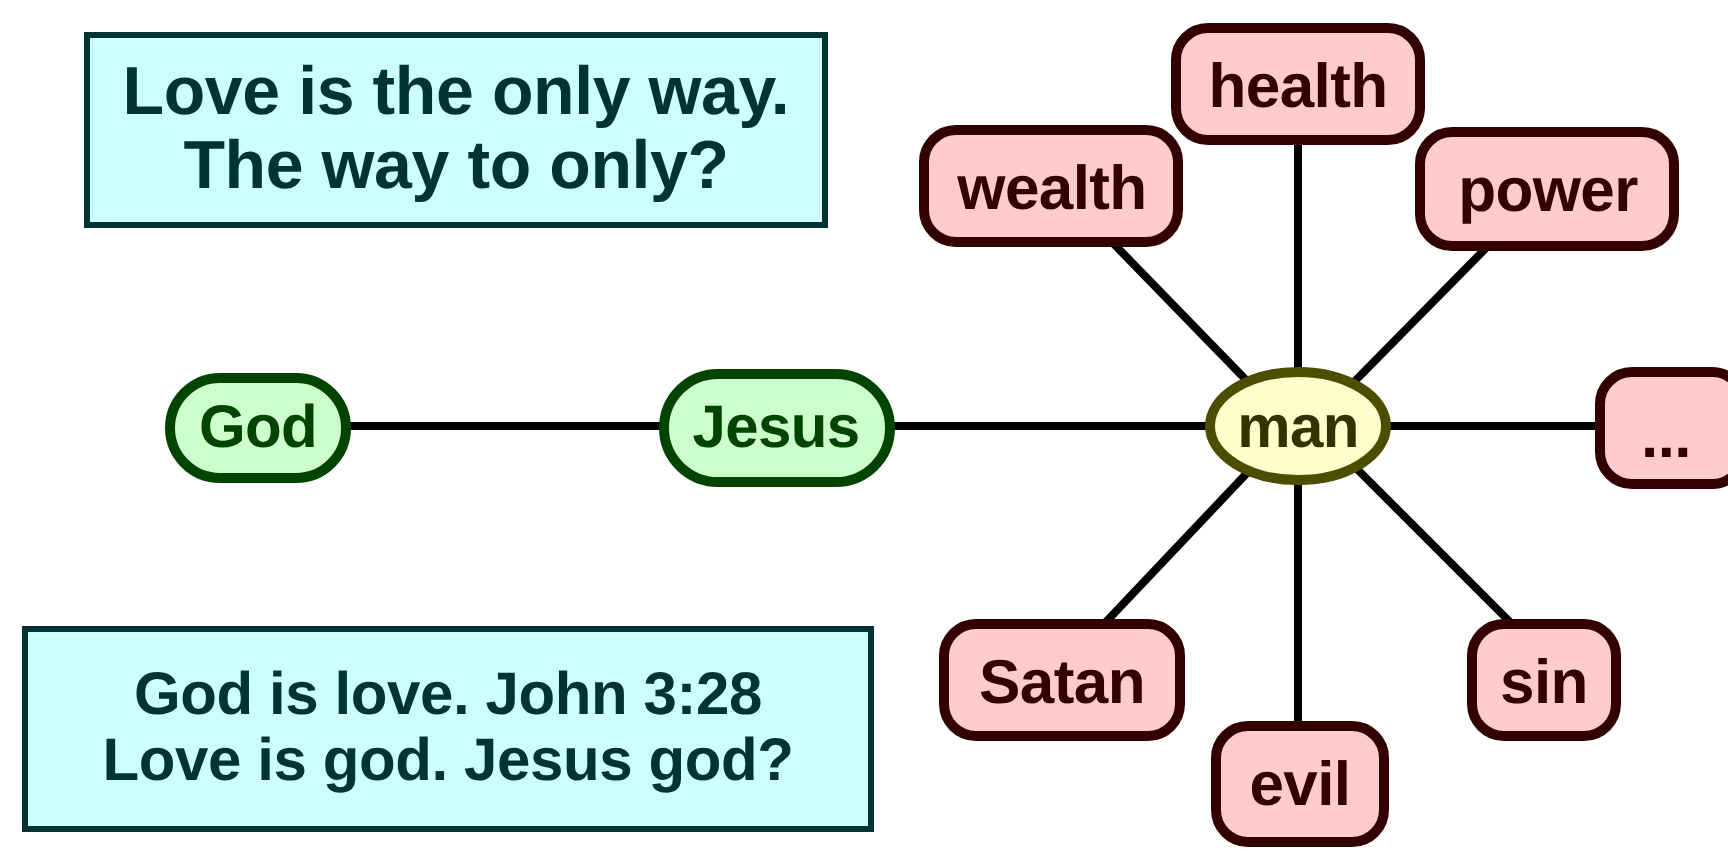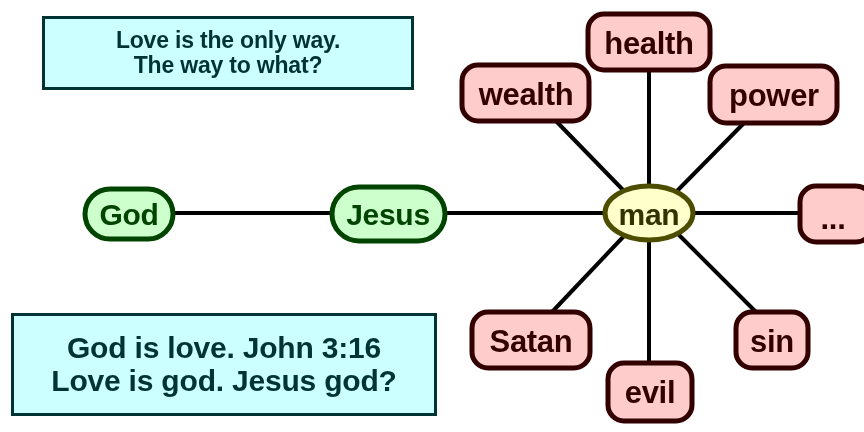--- a/index.html
+++ b/index.html
@@ -31,22 +31,22 @@
     font-weight: bold;
     display: flex;
     flex-direction: column;
     align-items: center;
     justify-content: center;
     line-height: 1.08;
     letter-spacing: -0.2px;
   }
   .callout span { display: block; white-space: pre; }
   #callout-top {
-    left: 42px; top: 16px; width: 372px; height: 74px;
-    font-size: 23px;
+    left: 42px; top: 16px; width: 372px; height: 98px;
+    font-size: 34px;
   }
   #callout-bottom {
     left: 11px; top: 313px; width: 426px; height: 103px;
     font-size: 30px;
   }
   .node-label {
     font-weight: bold;
     text-anchor: middle;
     dominant-baseline: central;
     letter-spacing: -0.3px;
@@ -123,21 +123,21 @@
 
     <g>
       <rect x="736" y="312" width="72" height="56" rx="16" ry="16" fill="#ffcccc" stroke="#330000" stroke-width="5"></rect>
       <text class="node-label" x="772" y="341" font-size="31" fill="#330000">sin</text>
     </g>
 
   </svg>
 
   <div class="callout" id="callout-top">
     <span>Love is the only way.</span>
-    <span>The way to what?</span>
+    <span>The way to only?</span>
   </div>
 
   <div class="callout" id="callout-bottom">
-    <span>God is love. John 3:16</span>
+    <span>God is love. John 3:28</span>
     <span>Love is god. Jesus god?</span>
   </div>
 
 </div>
 
 </body></html>

